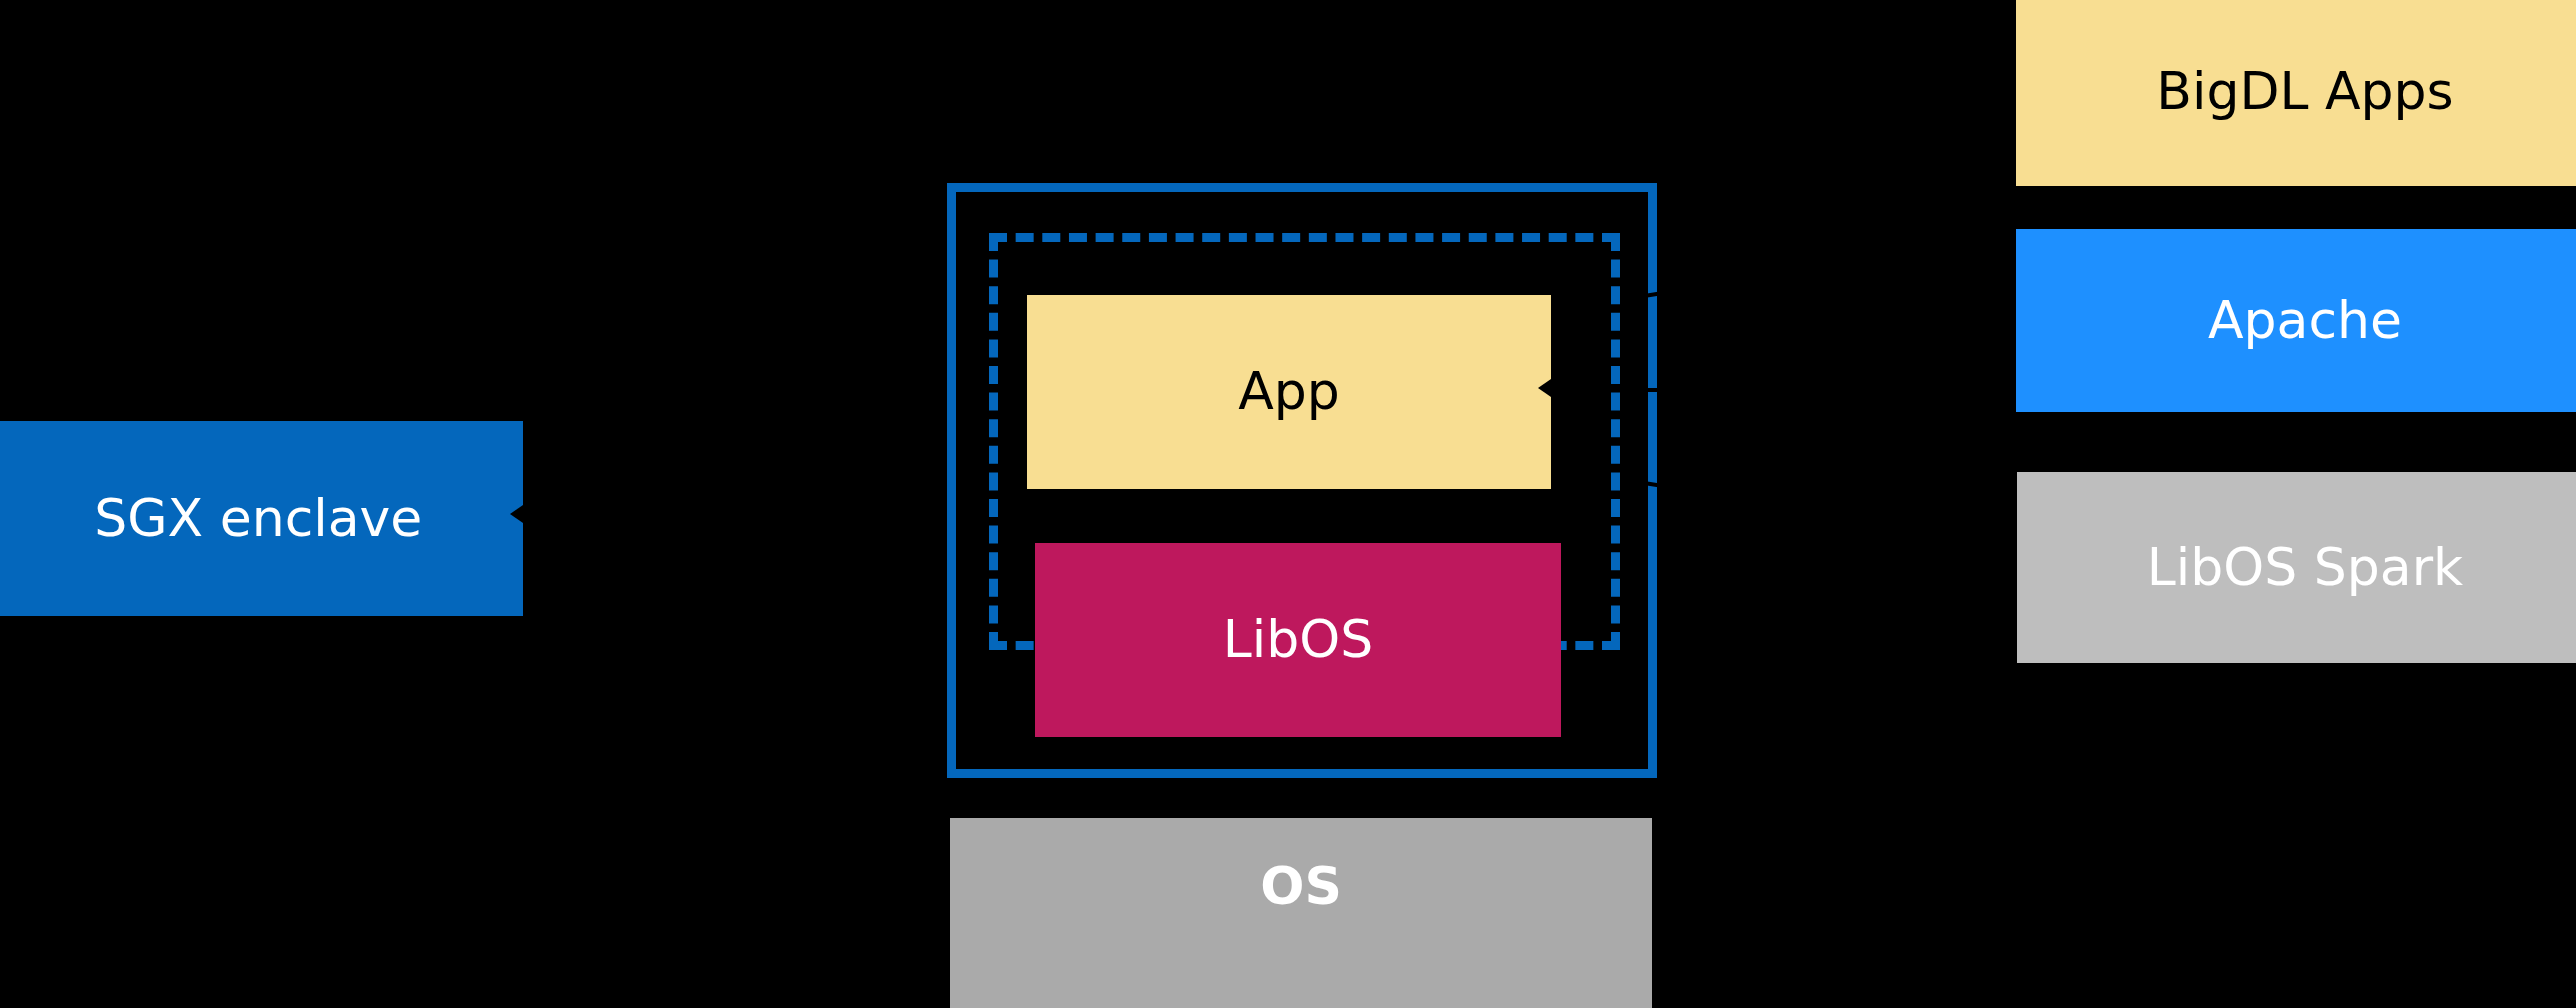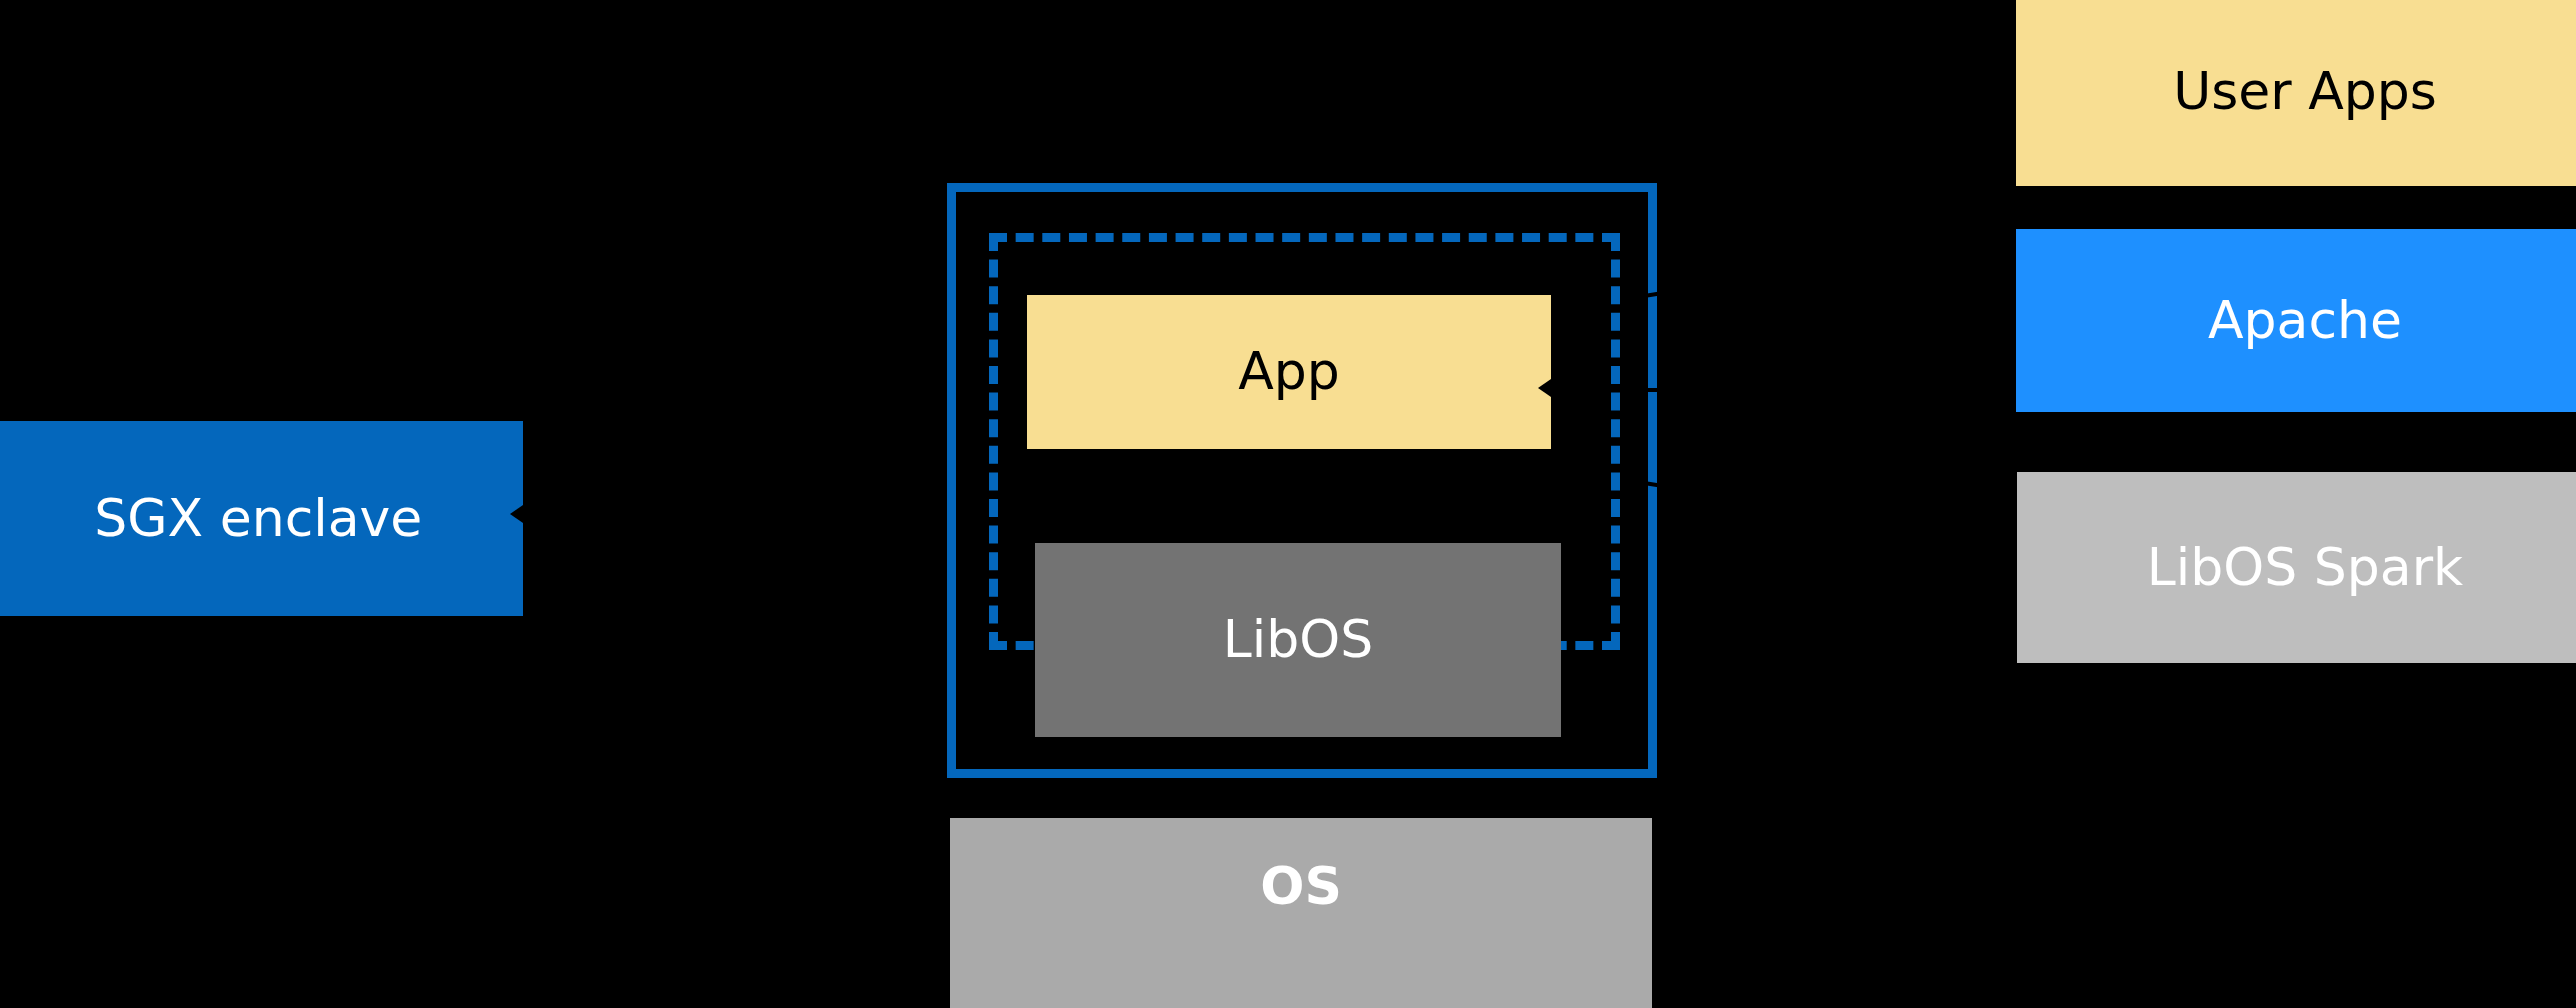--- a/index.html
+++ b/index.html
@@ -59,34 +59,34 @@
     height: 417px;
     border: 9.2px dashed #0467BC;
     background: transparent;
   }
 
   
   #app-box {
     left: 1027px;
     top: 295px;
     width: 524px;
-    height: 154px;
+    height: 194px;
     background: #F8DE92;
     color: #000000;
     font-size: 52px;
     font-weight: 400;
   }
 
   
   #libos-box {
     left: 1035px;
     top: 543px;
     width: 526px;
     height: 194px;
-    background: #737373;
+    background: #be185d;
     color: #FFFFFF;
     font-size: 52px;
     font-weight: 400;
   }
 
   
   #os-box {
     left: 950px;
     top: 818px;
     width: 702px;
@@ -177,21 +177,21 @@
 
   <div class="box" id="libos-box">
     <span>LibOS</span>
   </div>
 
   <div class="box" id="os-box">
     <span>OS</span>
   </div>
 
   <div class="box" id="user-apps-box">
-    <span>User Apps</span>
+    <span>BigDL Apps</span>
   </div>
 
   <div class="box" id="bigdl-box">
     <span>Apache</span>
   </div>
 
   <div class="box" id="apache-spark-box">
     <span>LibOS Spark</span>
   </div>
 

